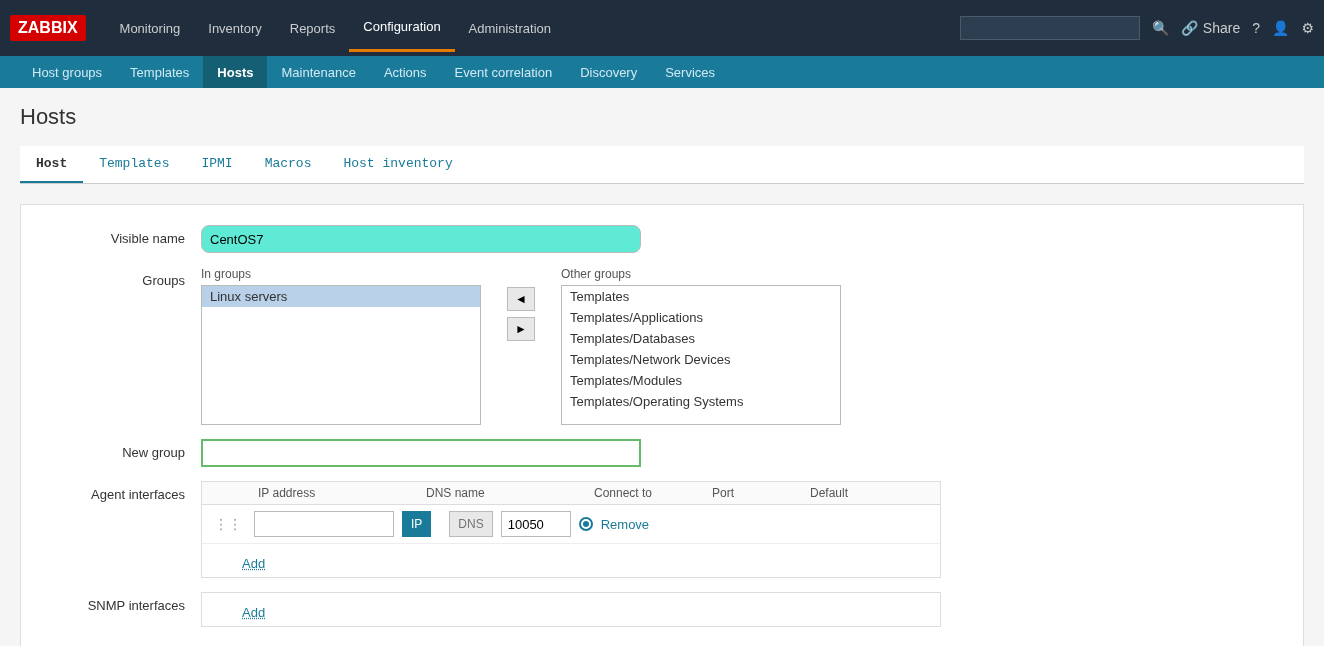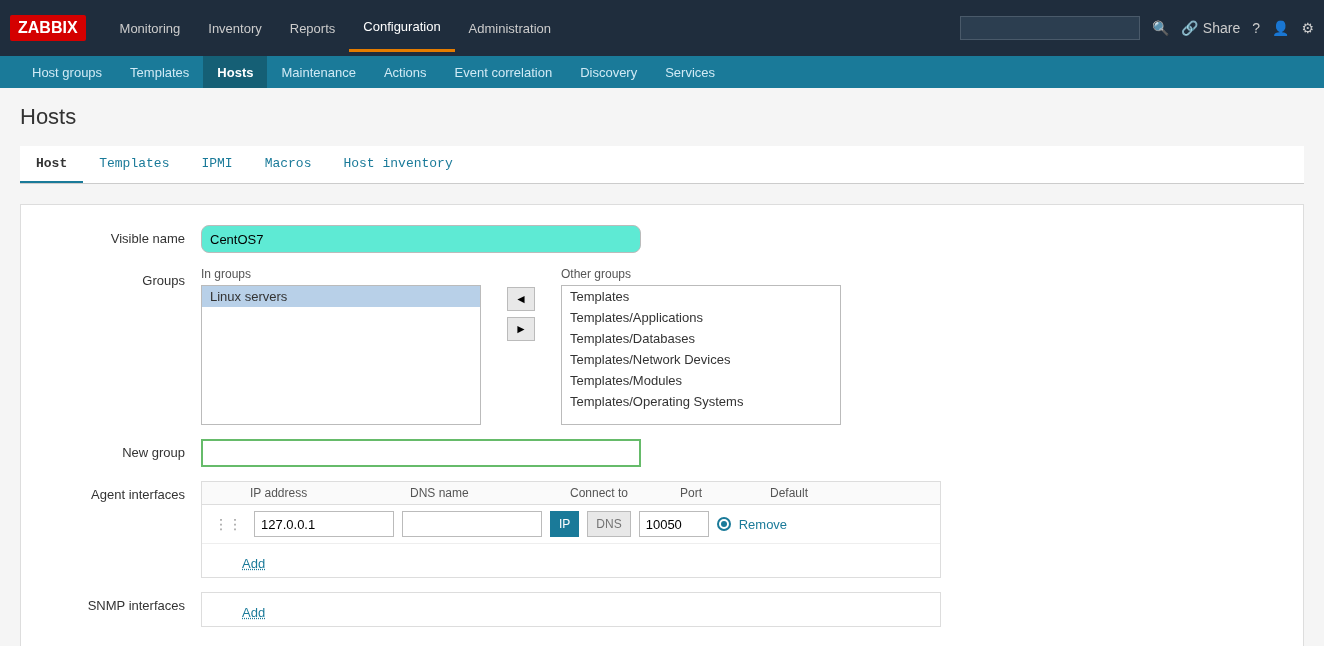--- a/index.html
+++ b/index.html
@@ -256,21 +256,21 @@
       cursor: pointer;
       text-decoration: underline dotted;
       font-size: 13px;
       margin-top: 6px;
       display: inline-block;
     }
     .interfaces-header-row {
       display: flex;
       align-items: center;
       padding: 4px 8px;
-      gap: 12px;
+      gap: 20px;
       font-size: 12px;
       color: #555;
       border-bottom: 1px solid #ddd;
       background: #fafafa;
     }
   </style>
 </head>
 <body>
 
 <div class="top-nav">
@@ -361,23 +361,22 @@
           <span style="width:28px;"></span>
           <span style="width:140px;">IP address</span>
           <span style="width:140px; margin-left:8px;">DNS name</span>
           <span style="width:90px; margin-left:8px;">Connect to</span>
           <span style="width:70px; margin-left:8px;">Port</span>
           <span style="width:70px; margin-left:8px;">Default</span>
         </div>
 
         <div class="interfaces-row">
           <span class="drag-handle">⋮⋮</span>
-          <input class="iface-input ip-input" type="text" value="127.0.0.1" style="">
           <input class="iface-input dns-input" type="text" style="">
-          <div style="display:flex; gap:8px;">
+          <div style="display:flex; gap:18px;">
             <button class="connect-btn active">IP</button>
             <button class="connect-btn inactive">DNS</button>
           </div>
           <input class="iface-input port-input" type="text" value="10050" style="">
           <div class="radio-dot checked"></div>
           <span class="remove-link">Remove</span>
         </div>
 
         <div style="padding: 6px 40px;">
           <span class="add-link">Add</span>

